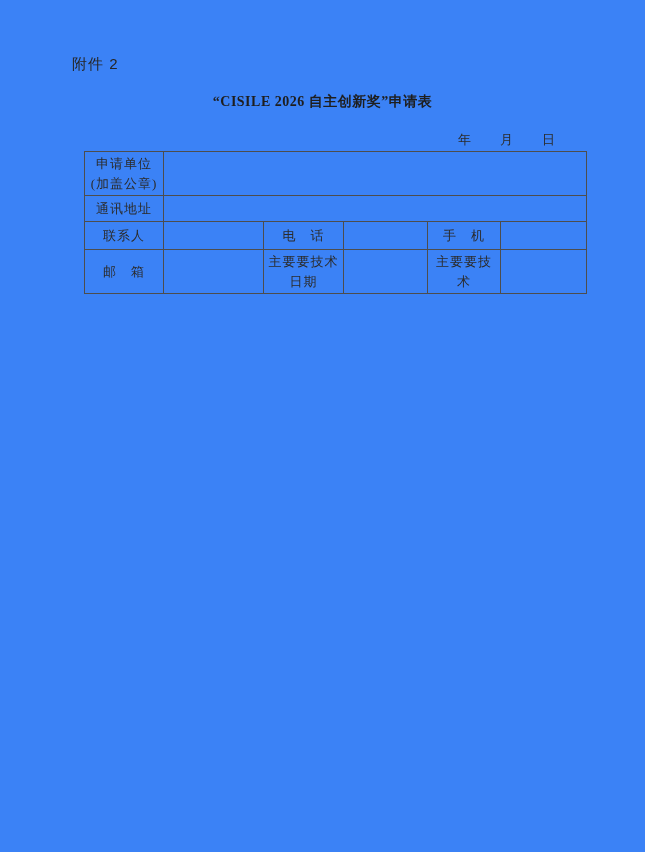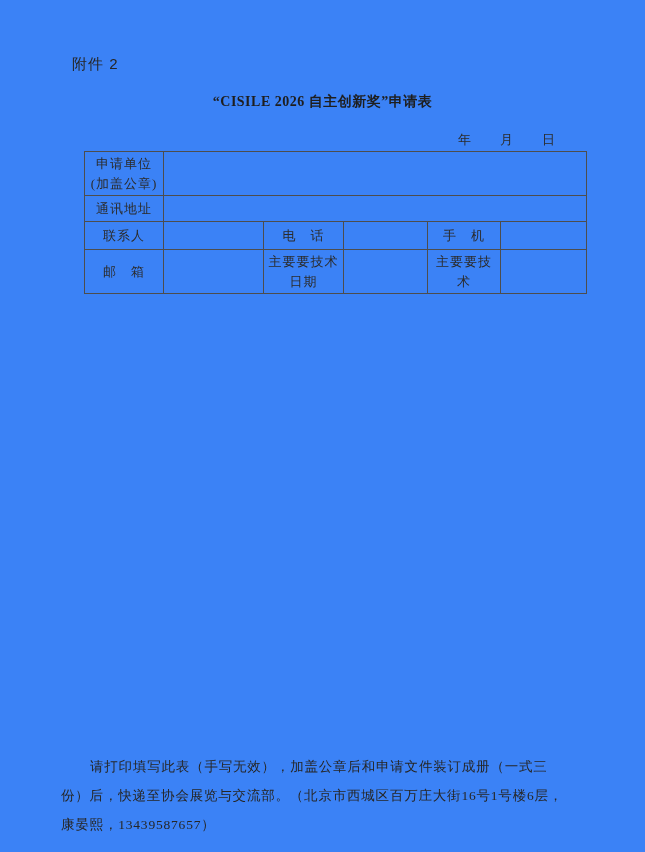--- a/index.html
+++ b/index.html
@@ -127,17 +127,14 @@
         <td></td>
         <td>主要要技术
 日期</td>
         <td></td>
         <td>主要要技术</td>
         <td></td>
       </tr>
     </tbody>
   </table>
 
-  <div class="footer-note">请打印填写此表（手写无效），加盖公章后和申请文件装订成册（一式三
-份）后，快递至协会展览与交流部。（北京市西城区百万庄大街16号1号楼6层，
-康晏熙，13439587657）</div>
 
 </div>
 
 </body></html>

